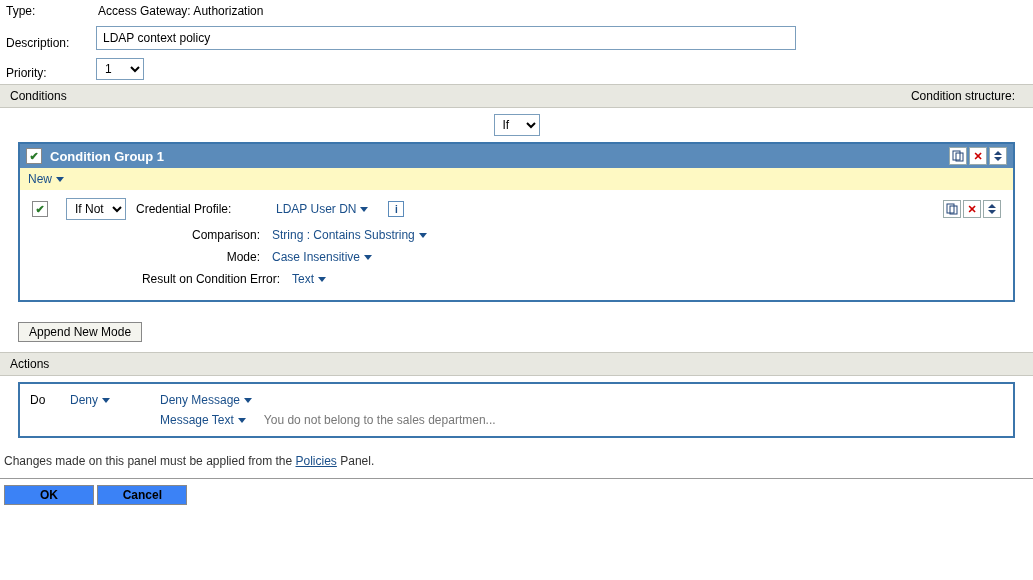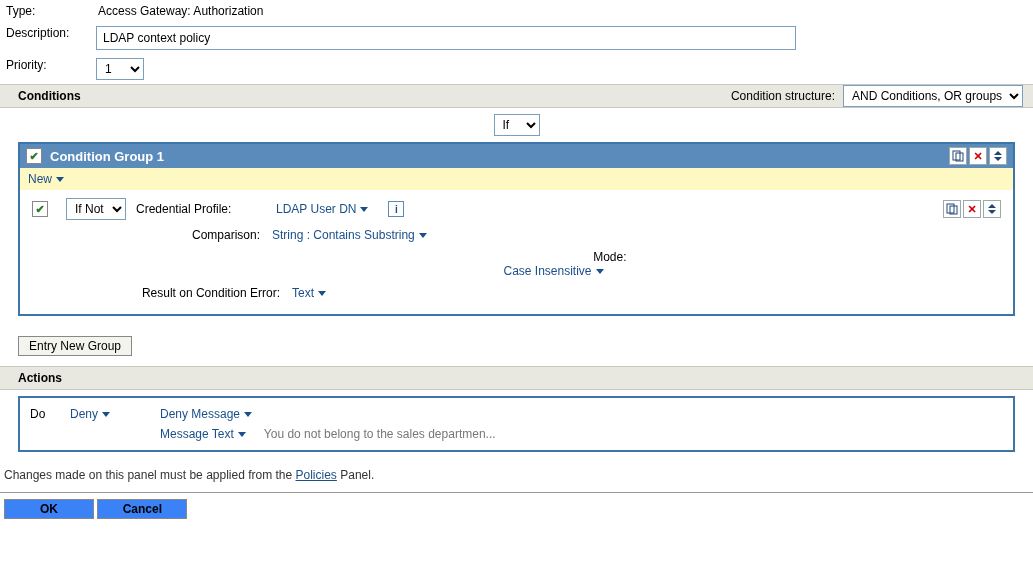--- a/index.html
+++ b/index.html
@@ -7,21 +7,21 @@
     margin: 0;
     padding: 0;
     font-family: Verdana, Arial, sans-serif;
     font-size: 12px;
     color: #000;
     background: #fff;
     width: 1033px;
   }
   .field-row {
     display: flex;
-    align-items: flex-start;
+    align-items: flex-end;
     padding: 4px 6px;
   }
   .field-label {
     width: 90px;
     font-size: 12px;
   }
   .type-value { font-size: 12px; padding-left:2px; }
   .desc-input {
     width: 700px;
     height: 24px;
@@ -40,21 +40,21 @@
   }
   .section-bar {
     display: flex;
     align-items: center;
     background: #e8e8e1;
     border-top: 1px solid #c8c8c0;
     border-bottom: 1px solid #c8c8c0;
     padding: 2px 10px;
     height: 24px;
   }
-  .section-title { font-weight: bold; margin-left: 8px; }
+  .section-title { font-weight: normal; }
   .spacer { flex: 1; }
   .cond-struct-label { margin-right: 8px; }
   .cond-struct-select {
     width: 180px;
     height: 22px;
     border: 1px solid #7b9ebd;
     background: #fff;
     font-size: 12px;
     padding-left:4px;
   }
@@ -164,23 +164,20 @@
   <select class="prio-select">
     <option>1</option>
   </select>
 </div>
 
 
 <div class="section-bar">
   <div class="section-title">Conditions</div>
   <div class="spacer"></div>
   <div class="cond-struct-label">Condition structure:</div>
-  <select class="cond-struct-select">
-    <option>AND Conditions, OR groups</option>
-  </select>
 </div>
 
 <div class="if-row">
   <select class="if-select">
     <option>If</option>
   </select>
 </div>
 
 
 <div class="group-box">
@@ -234,38 +231,38 @@
         </span>
       </div>
     </div>
     <div class="cond-row" style="padding-left:80px;">
       <div class="label">Comparison:</div>
       <span class="link-val">
         <span>String : Contains Substring</span>
           <span class="caret-down"></span>
       </span>
     </div>
-    <div class="cond-row" style="padding-left:80px;flex-direction:column;">
+    <div class="cond-row" style="padding-left:80px;">
       <div class="label">Mode:</div>
       <span class="link-val">
         <span>Case Insensitive</span>
           <span class="caret-down"></span>
       </span>
     </div>
     <div class="cond-row" style="padding-left:80px;">
       <div class="label" style="width:190px;">Result on Condition Error:</div>
       <span class="link-val">
         <span>Text</span>
           <span class="caret-down"></span>
       </span>
     </div>
   </div>
 </div>
 
-<button class="append-btn">Entry New Group</button>
+<button class="append-btn">Append New Mode</button>
 
 
 <div class="section-bar">
   <div class="section-title">Actions</div>
 </div>
 
 <div class="actions-box">
   <div class="action-row">
     <div class="do-label">Do</div>
     <span class="deny-link">

